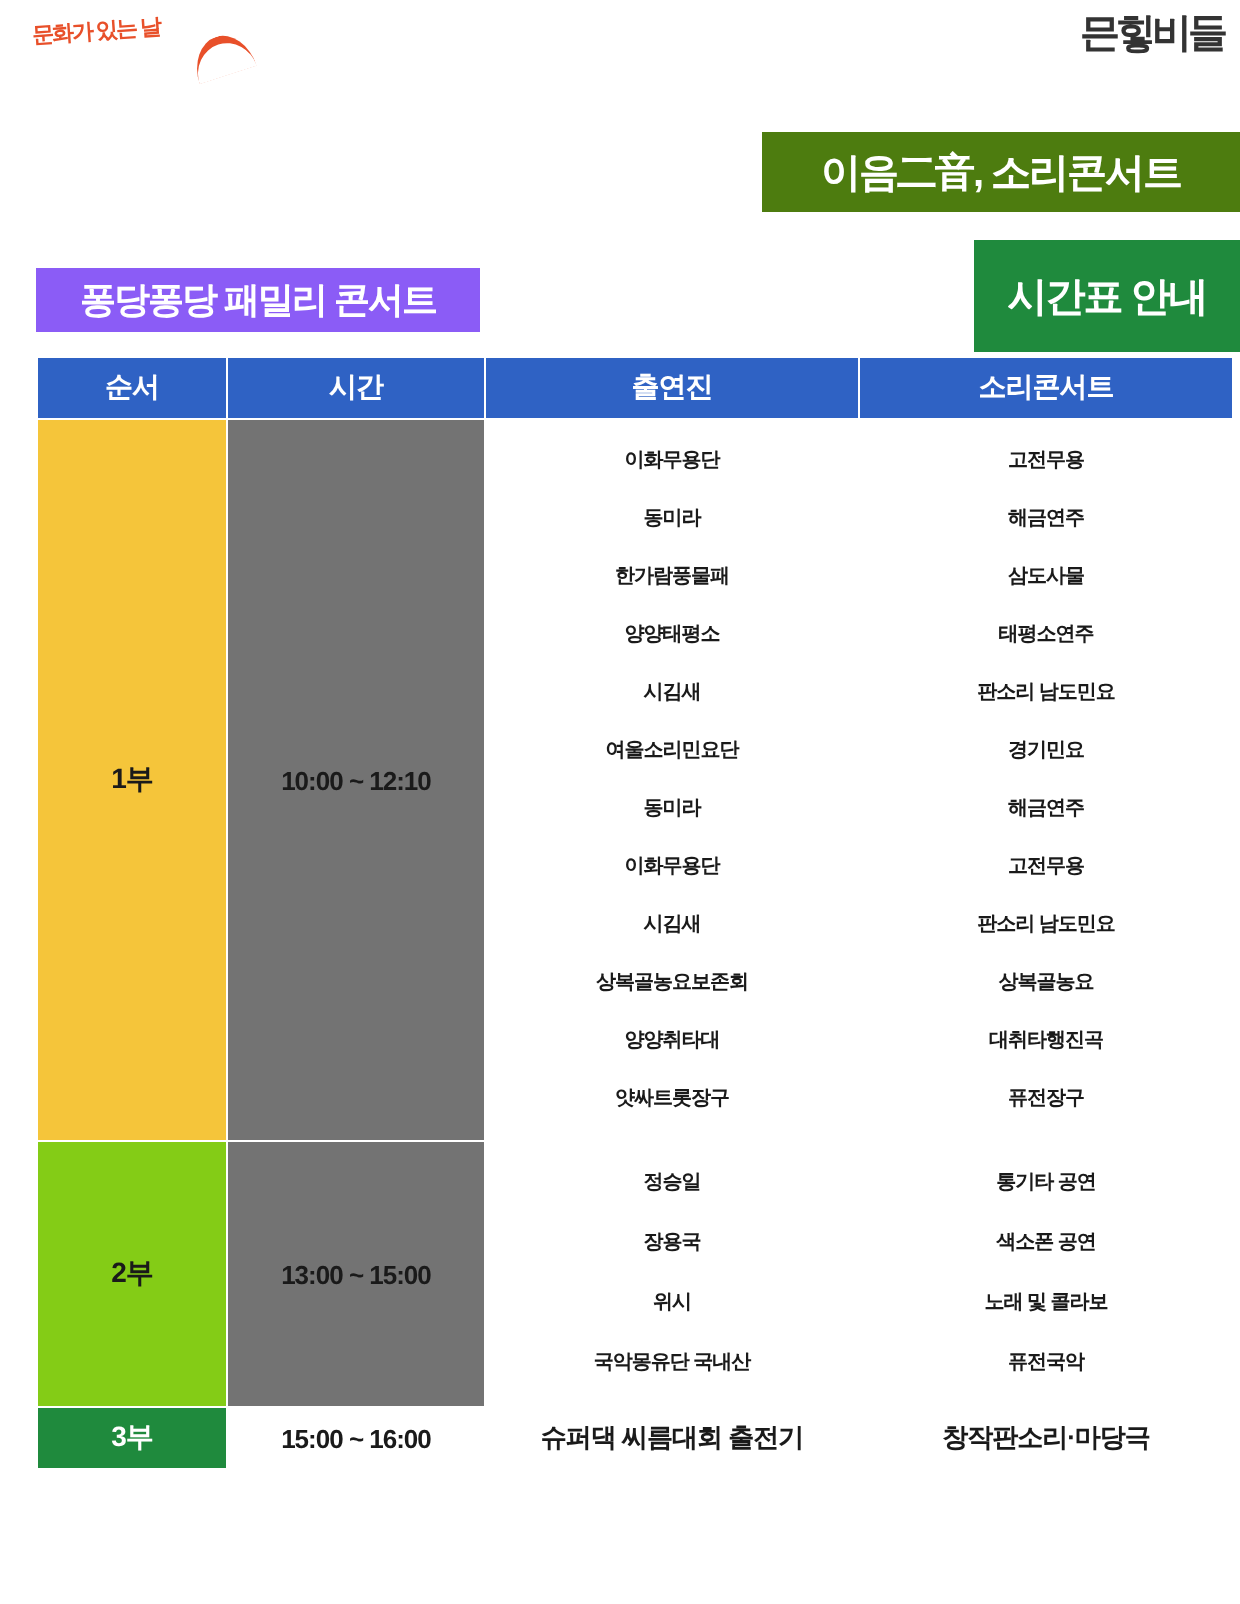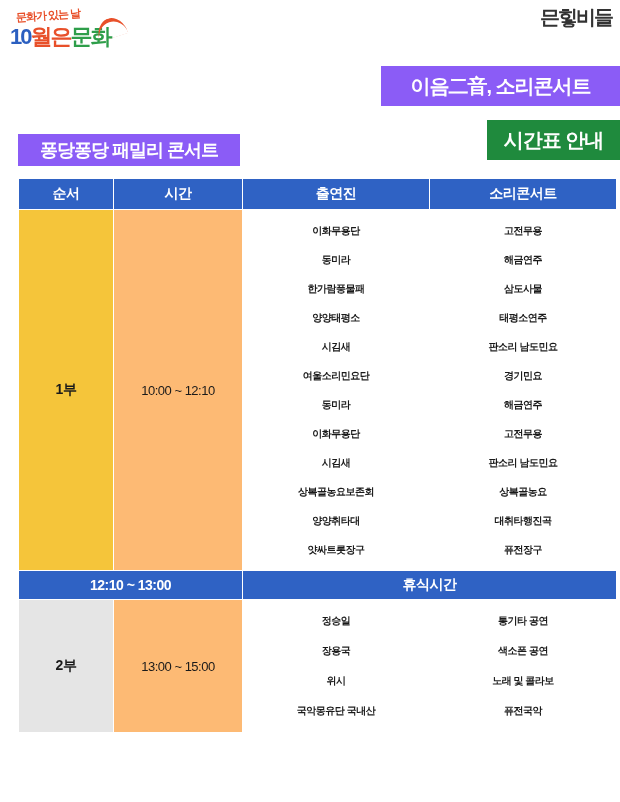--- a/index.html
+++ b/index.html
@@ -82,35 +82,35 @@
     white-space: nowrap;
   }
 
   
   .banner-orange {
     position: absolute;
     left: 381px;
     top: 66px;
     width: 239px;
     height: 40px;
-    background: #8b5cf6;
+    background: #4d7c0f;
     color: #ffffff;
     font-size: 20px;
     font-weight: bold;
     letter-spacing: -1px;
     display: flex;
     align-items: center;
     justify-content: center;
   }
   .banner-green {
     position: absolute;
     left: 487px;
     top: 120px;
     width: 133px;
-    height: 40px;
+    height: 56px;
     background: #1f8a3d;
     color: #ffffff;
     font-size: 20px;
     font-weight: bold;
     letter-spacing: -1px;
     display: flex;
     align-items: center;
     justify-content: center;
   }
 
@@ -161,36 +161,36 @@
   .col-cast { width: 184px; }
   .col-content { width: 184px; }
 
   td.part-yellow {
     background: #f5c53a;
     color: #1a1a1a;
     font-size: 14px;
     font-weight: bold;
   }
   td.part-orange {
-    background: #e5e5e5;
+    background: #84cc16;
     color: #1a1a1a;
     font-size: 14px;
     font-weight: bold;
   }
   td.part-green {
     background: #1f8a3d;
     color: #ffffff;
     font-size: 14px;
     font-weight: bold;
   }
   td.time-cell {
-    background: #fdba74;
+    background: #737373;
     color: #1a1a1a;
     font-size: 13px;
-    font-weight: normal;
+    font-weight: bold;
   }
   td.list-cell {
     background: #ffffff;
     color: #1a1a1a;
     font-size: 10px;
     font-weight: bold;
     padding: 6px 2px;
   }
   td.list-cell .row-line {
     height: 29px;
@@ -216,23 +216,20 @@
     height: 28px;
     background: #ffffff;
     color: #1a1a1a;
   }
 </style>
 </head>
 <body>
 
 <div class="logo-left">
   <div class="l1">문화가 있는 날</div>
-  <div class="l2">
-    <span class="blue">10</span><span>월은</span><span class="green">문화</span>
-  </div>
   <div class="swoosh"></div>
 </div>
 
 <div class="logo-right">
   <div class="r2">믄힣비들</div>
 </div>
 
 <div class="banner-orange">이음二音, 소리콘서트</div>
 <div class="banner-green">시간표 안내</div>
 
@@ -274,35 +271,37 @@
             <div class="row-line">판소리 남도민요</div>
             <div class="row-line">경기민요</div>
             <div class="row-line">해금연주</div>
             <div class="row-line">고전무용</div>
             <div class="row-line">판소리 남도민요</div>
             <div class="row-line">상복골농요</div>
             <div class="row-line">대취타행진곡</div>
             <div class="row-line">퓨전장구</div>
           </td>
       </tr>
-      <tr class="break-row">
-        <td class="break-time" colspan="2">12:10 ~ 13:00</td>
-        <td colspan="2">휴식시간</td>
-      </tr>
       <tr>
         <td class="part-orange">2부</td>
         <td class="time-cell">13:00 ~ 15:00</td>
         <td class="list-cell small">
             <div class="row-line">정승일</div>
             <div class="row-line">장용국</div>
             <div class="row-line">위시</div>
             <div class="row-line">국악몽유단 국내산</div>
           </td>
         <td class="list-cell small">
             <div class="row-line">통기타 공연</div>
             <div class="row-line">색소폰 공연</div>
             <div class="row-line">노래 및 콜라보</div>
             <div class="row-line">퓨전국악</div>
           </td>
       </tr>
+      <tr>
+        <td class="part-green">3부</td>
+        <td class="single-line">15:00 ~ 16:00</td>
+        <td class="single-line">슈퍼댁 씨름대회 출전기</td>
+        <td class="single-line">창작판소리·마당극</td>
+      </tr>
     </tbody>
   </table>
 </div>
 
 </body></html>

